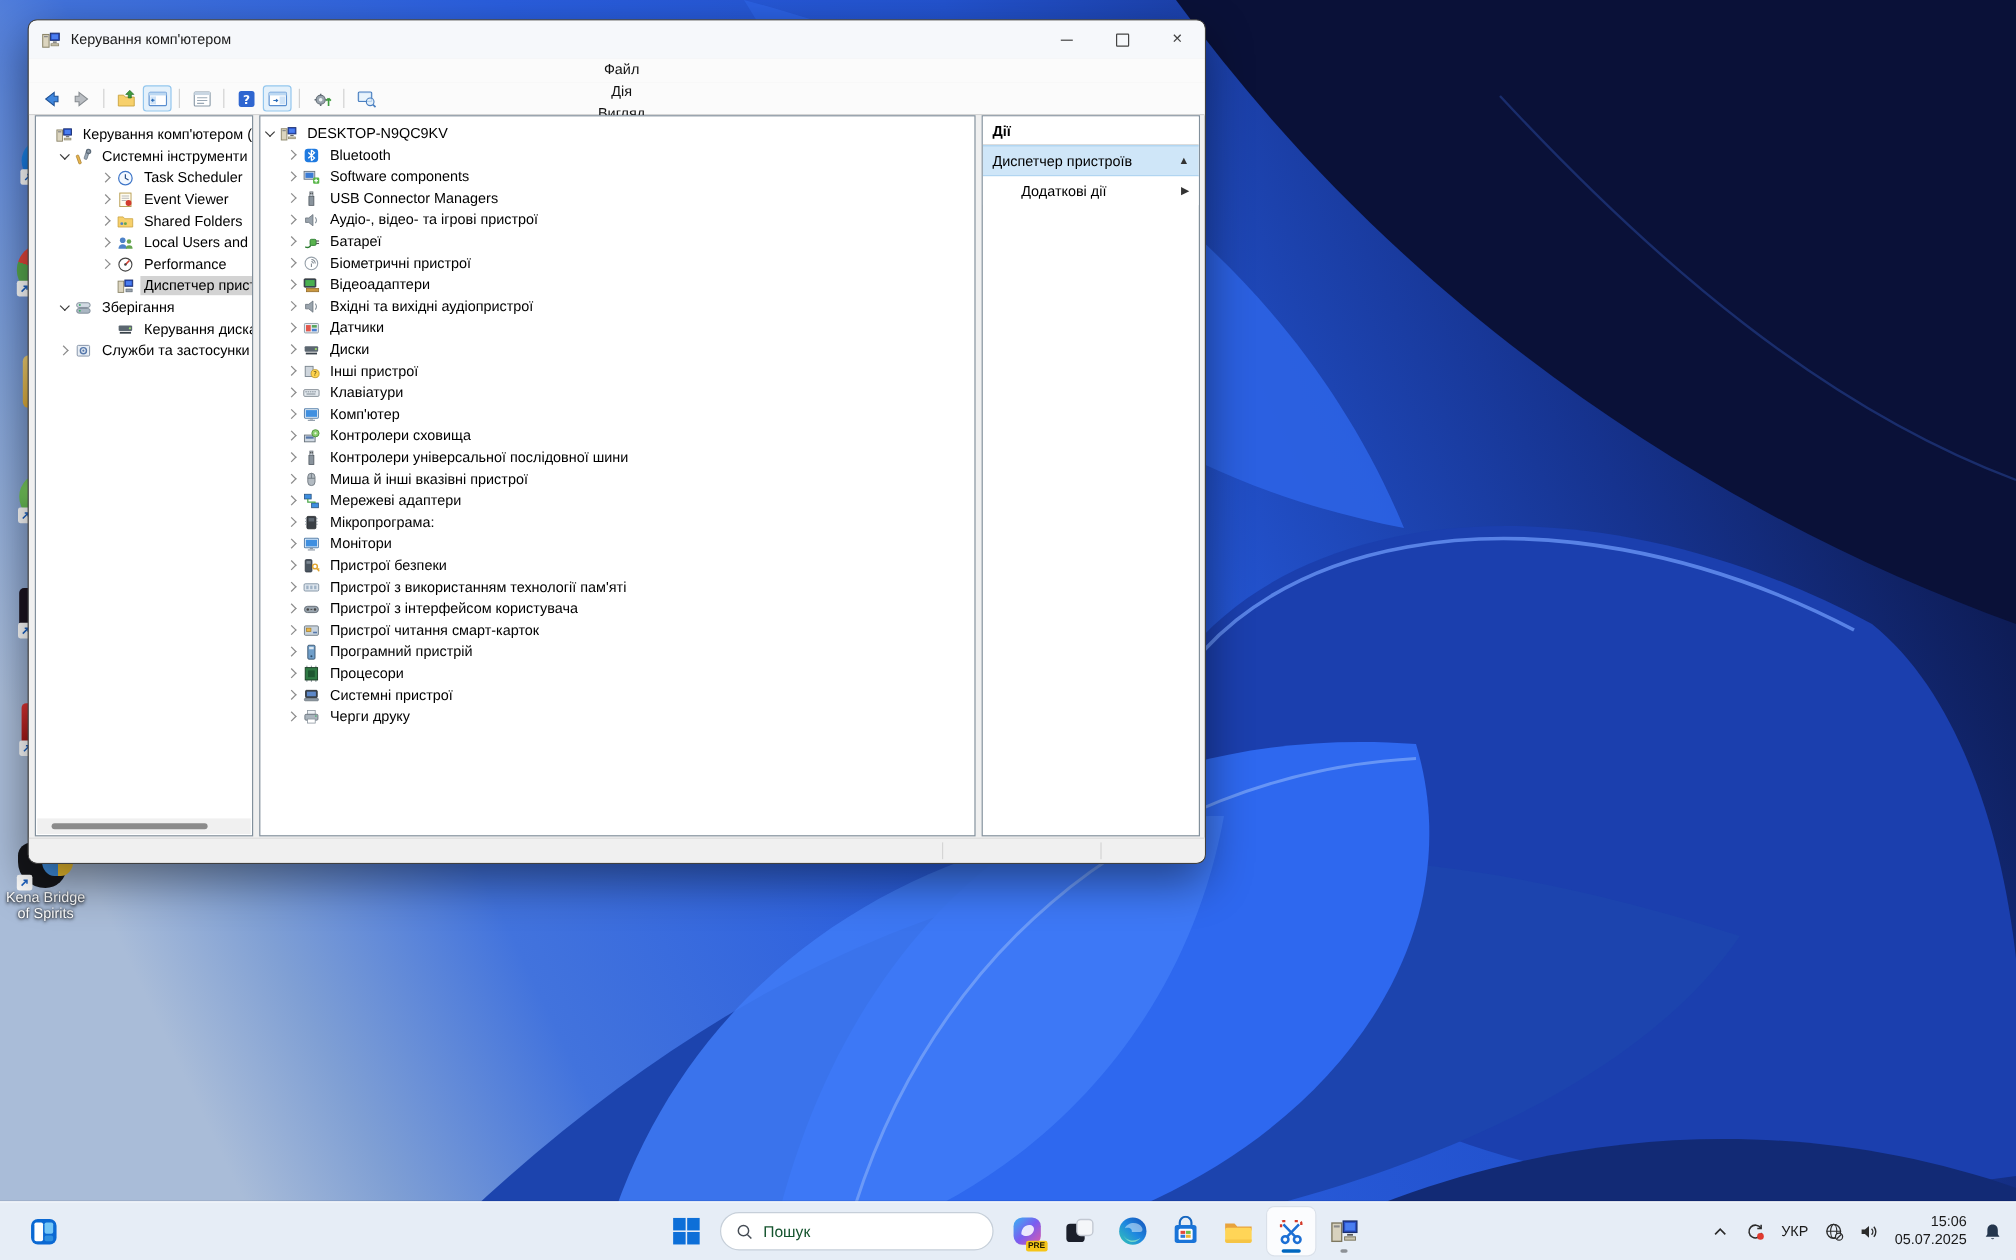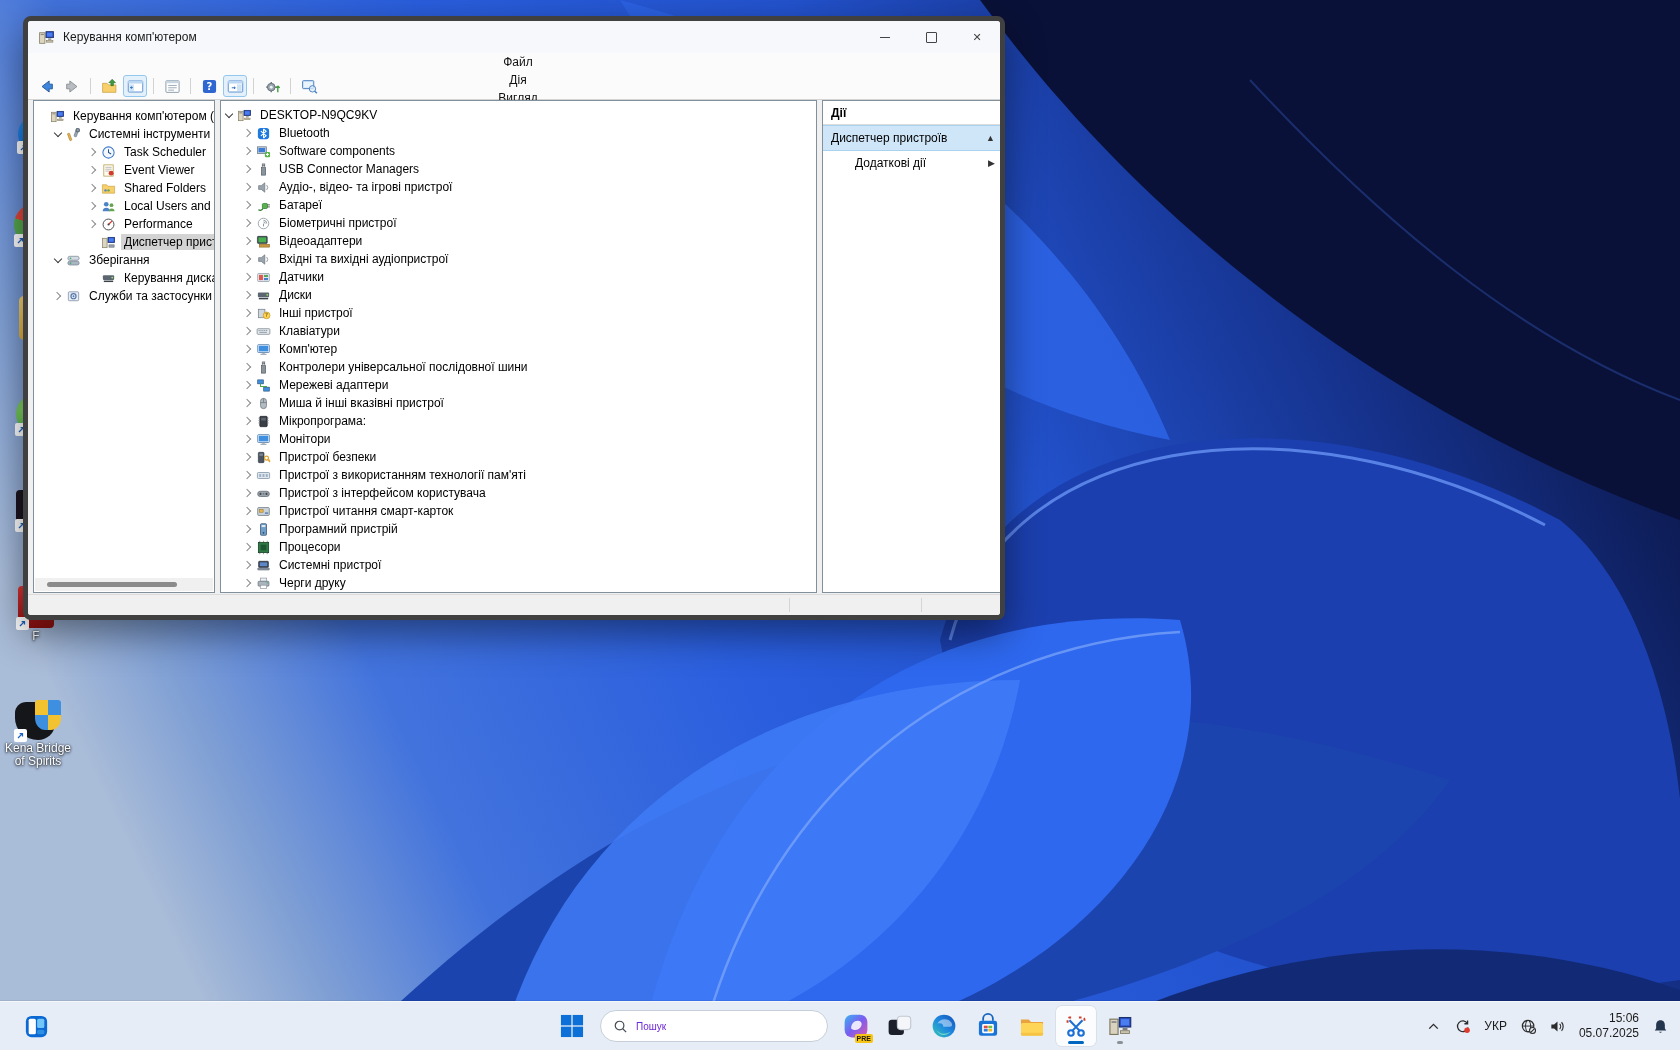--- a/index.html
+++ b/index.html
@@ -6,21 +6,21 @@
   body{width:1680px;height:1050px;overflow:hidden;font-family:"Liberation Sans",sans-serif;position:relative;background:#2a5ede;}
   .stage{position:absolute;inset:0;width:1680px;height:1050px;overflow:hidden;}
   
   .wallpaper{position:absolute;inset:0;z-index:0;}
   
   .dicon{position:absolute;z-index:1;width:70px;text-align:center;}
   .dlabel{color:#fff;font-size:12px;line-height:13px;text-shadow:0 1px 3px rgba(0,0,0,.9), 0 0 2px rgba(0,0,0,.7);}
   .dart{position:relative;margin:0 auto;}
   .shortcut-badge{position:absolute;left:0;bottom:0;width:13px;height:13px;background:#fff;border-radius:2px;display:flex;align-items:center;justify-content:center;}
   
-  .win{position:absolute;left:23px;top:16px;width:982px;height:604px;z-index:5;background:#f0f0f0;border:5px solid #404040;border-radius:8px;box-shadow:0 14px 38px rgba(0,0,0,.45);overflow:hidden;box-sizing:border-box;}
+  .win{position:absolute;left:23px;top:16px;width:982px;height:704px;z-index:5;background:#f0f0f0;border:1px solid #404040;border-radius:8px;box-shadow:0 14px 38px rgba(0,0,0,.45);overflow:hidden;box-sizing:border-box;}
   .titlebar{height:32px;background:#f6f8fb;display:flex;align-items:center;padding-left:10px;}
   .title-ic{width:17px;height:17px;margin-right:8px;flex:none;}
   .title-text{font-size:12px;color:#1a1a1a;flex:1;white-space:nowrap;}
   .caption{display:flex;height:32px;}
   .cap-btn{width:46px;height:32px;display:flex;align-items:center;justify-content:center;color:#444;}
   .cap-min-glyph{width:10px;height:1px;background:#444;}
   .cap-max-glyph{width:9px;height:9px;border:1px solid #444;border-radius:1px;}
   .cap-close-glyph{font-size:11px;line-height:11px;}
   .menubar{height:20px;background:#fbfbfb;display:flex;align-items:center;padding-left:8px;gap:0;flex-direction:column;}
   .menu-item{font-size:12px;color:#111;padding:2px 9px;}
@@ -66,21 +66,21 @@
   .task-btn{width:40px;height:40px;border-radius:6px;display:flex;align-items:center;justify-content:center;position:relative;background:transparent;border:none;padding:0;}
   .task-btn svg{width:26px;height:26px;}
   .task-btn.active{background:rgba(255,255,255,.82);box-shadow:0 0 0 1px rgba(0,0,0,.05);}
   .task-btn .under{position:absolute;bottom:2px;left:50%;transform:translateX(-50%);height:3px;border-radius:2px;display:none;}
   .task-btn.active .under{display:block;width:16px;background:#0067c0;}
   .task-btn.running .under{display:block;width:6px;background:#8d9196;}
   .app-badge{position:absolute;right:3px;bottom:3px;background:#f5c518;color:#201a00;font-size:7px;font-weight:700;padding:1px 2px;border-radius:2px;line-height:7px;}
   .app-badge:empty{display:none;}
   .searchbox{width:228px;height:32px;background:#fff;border:1px solid #c6cfd9;border-radius:16px;display:flex;align-items:center;padding:0 12px;gap:8px;box-sizing:border-box;margin:0 4px;}
   .searchbox svg{width:15px;height:15px;flex:none;}
-  .search-ph{font-size:10px;color:#6d28d9;}
+  .search-ph{font-size:13px;color:#14532d;}
   .tray{position:absolute;right:6px;top:0;height:48px;display:flex;align-items:center;gap:2px;justify-content:flex-end;}
   .tray-btn{height:40px;display:flex;align-items:center;justify-content:center;border-radius:4px;padding:0 5px;}
   .tray-btn svg{width:17px;height:17px;}
   .lang{font-size:12px;color:#1b1b1b;padding:0 6px;}
   .clock{text-align:right;font-size:12px;color:#1b1b1b;line-height:15px;padding:0 6px;}
   .widgets-btn{width:40px;height:40px;display:flex;align-items:center;justify-content:center;border-radius:6px;background:transparent;border:none;}
   .widgets-btn svg{width:25px;height:25px;}
 </style>
 </head>
 <body>
@@ -817,37 +817,44 @@
             <div class="trow lvl1 exp-closed">
               <span class="chev"></span>
               <svg class="ric">
                 <use href="#ic-monitor"></use>
               </svg>
               <span class="rlabel">Комп'ютер</span>
             </div>
             <div class="trow lvl1 exp-closed">
               <span class="chev"></span>
               <svg class="ric">
+                <use href="#ic-storagectrl"></use>
+              </svg>
+              <span class="rlabel">Контролери сховища</span>
+            </div>
+            <div class="trow lvl1 exp-closed">
+              <span class="chev"></span>
+              <svg class="ric">
                 <use href="#ic-usb"></use>
               </svg>
               <span class="rlabel">Контролери універсальної послідовної шини</span>
             </div>
             <div class="trow lvl1 exp-closed">
               <span class="chev"></span>
               <svg class="ric">
+                <use href="#ic-mouse"></use>
+              </svg>
+              <span class="rlabel">Миша й інші вказівні пристрої</span>
+            </div>
+            <div class="trow lvl1 exp-closed">
+              <span class="chev"></span>
+              <svg class="ric">
                 <use href="#ic-network"></use>
               </svg>
               <span class="rlabel">Мережеві адаптери</span>
-            </div>
-            <div class="trow lvl1 exp-closed">
-              <span class="chev"></span>
-              <svg class="ric">
-                <use href="#ic-mouse"></use>
-              </svg>
-              <span class="rlabel">Миша й інші вказівні пристрої</span>
             </div>
             <div class="trow lvl1 exp-closed">
               <span class="chev"></span>
               <svg class="ric">
                 <use href="#ic-firmware"></use>
               </svg>
               <span class="rlabel">Мікропрограма:</span>
             </div>
             <div class="trow lvl1 exp-closed">
               <span class="chev"></span>

